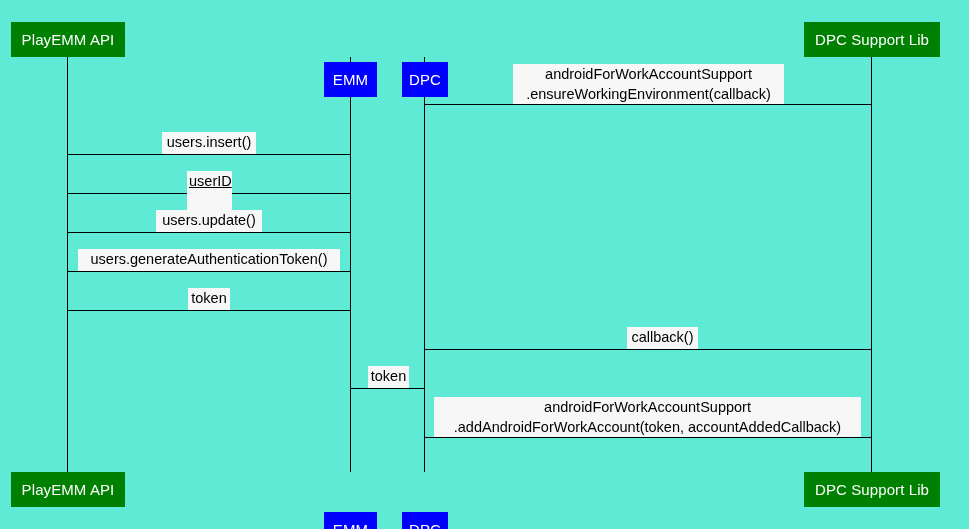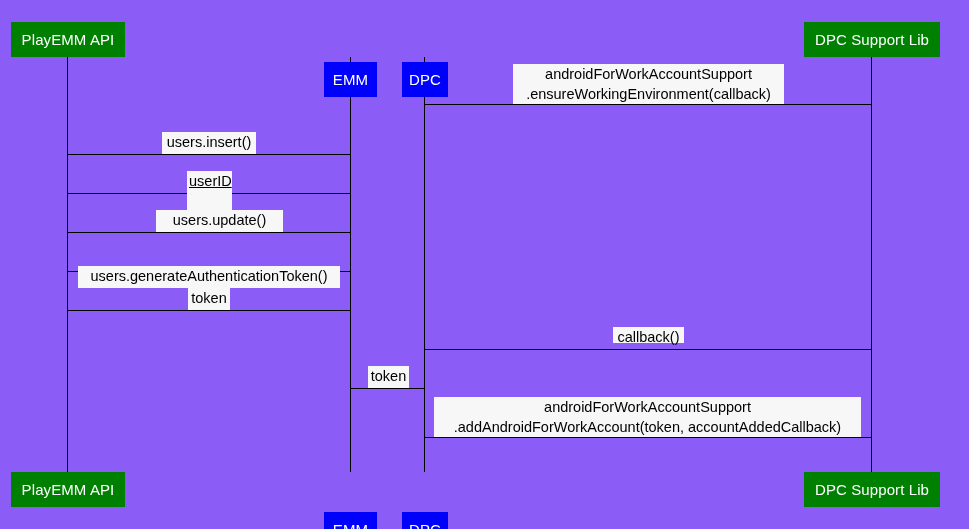--- a/index.html
+++ b/index.html
@@ -5,21 +5,21 @@
 <style>
   html, body {
     margin: 0;
     padding: 0;
     background: #000000;
   }
   #diagram {
     position: relative;
     width: 969px;
     height: 529px;
-    background: #8b5cf6;
+    background: #5eead4;
     overflow: hidden;
     font-family: "Liberation Sans", sans-serif;
   }
 
   
   .participant {
     position: absolute;
     box-sizing: border-box;
     display: flex;
     align-items: center;
@@ -102,27 +102,27 @@
     <span>DPC Support Lib</span>
   </div>
 
   <div class="msg-label two-line" style="left:513px; top:64px; width:271px; height:40px;">androidForWorkAccountSupport
 .ensureWorkingEnvironment(callback)</div>
 
   <div class="msg-label" style="left:162px; top:132px; width:94px; height:22px;">users.insert()</div>
 
   <div class="msg-label" style="left:187px; top:171px; width:45px; height:40px;text-decoration:underline;">userID</div>
 
-  <div class="msg-label" style="left:156px; top:210px; width:127px; height:22px;">users.update()</div>
+  <div class="msg-label" style="left:156px; top:210px; width:106px; height:22px;">users.update()</div>
 
-  <div class="msg-label" style="left:78px; top:266px; width:262px; height:22px;">users.generateAuthenticationToken()</div>
+  <div class="msg-label" style="left:78px; top:249px; width:262px; height:22px;">users.generateAuthenticationToken()</div>
 
   <div class="msg-label" style="left:188px; top:288px; width:42px; height:22px;">token</div>
 
-  <div class="msg-label" style="left:613px; top:327px; width:71px; height:16px;">callback()</div>
+  <div class="msg-label" style="left:627px; top:327px; width:71px; height:22px;">callback()</div>
 
   <div class="msg-label" style="left:368px; top:366px; width:41px; height:22px;">token</div>
 
   <div class="msg-label two-line" style="left:434px; top:397px; width:427px; height:40px;">androidForWorkAccountSupport
 .addAndroidForWorkAccount(token, accountAddedCallback)</div>
 
   <div class="participant green" style="left:11px; top:472px; width:114px; height:35px;">
     <span>PlayEMM API</span>
   </div>
 

